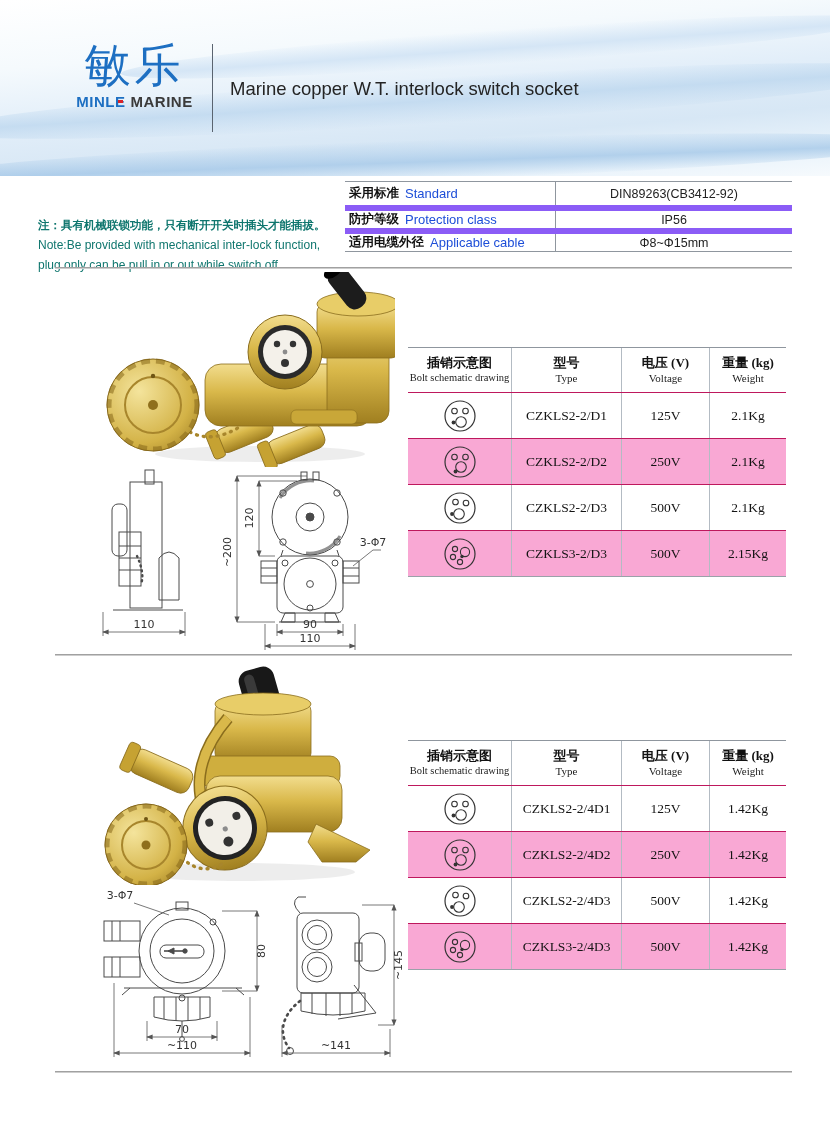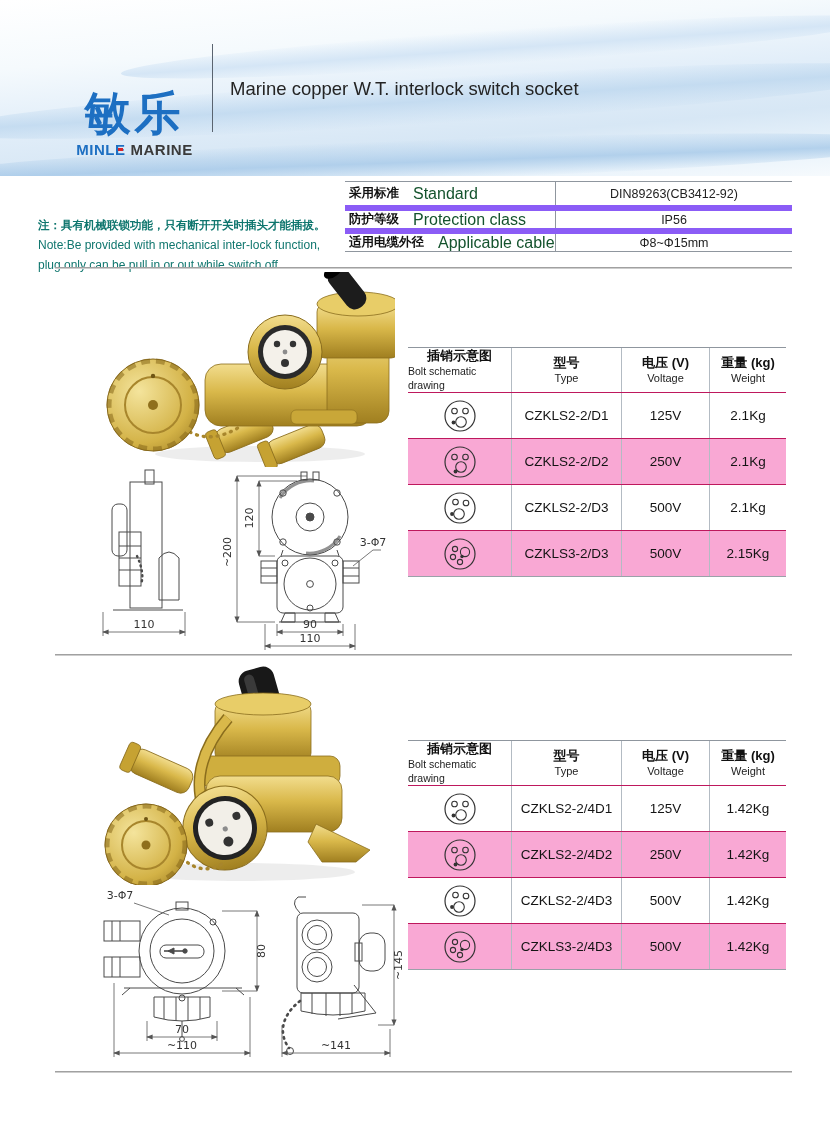--- a/index.html
+++ b/index.html
@@ -13,59 +13,59 @@
   .header .streak1 { position:absolute; left:-60px; top:78px; width:980px; height:46px;
     background:linear-gradient(180deg,rgba(255,255,255,0) 0%,rgba(187,214,238,.75) 50%,rgba(255,255,255,0) 100%);
     transform:rotate(-3.5deg); border-radius:50%; }
   .header .streak2 { position:absolute; left:-80px; top:140px; width:1000px; height:40px;
     background:linear-gradient(180deg,rgba(255,255,255,0) 0%,rgba(165,200,232,.8) 55%,rgba(255,255,255,0) 100%);
     transform:rotate(-2deg); border-radius:50%; }
   .header .streak3 { position:absolute; left:120px; top:30px; width:760px; height:34px;
     background:linear-gradient(180deg,rgba(255,255,255,0) 0%,rgba(210,228,245,.9) 55%,rgba(255,255,255,0) 100%);
     transform:rotate(-4deg); border-radius:50%; }
   .logo { position:absolute; left:62px; top:40px; width:145px; text-align:center; }
-  .logo-cn { font-size:46px; font-weight:bold; color:#1d6fc2; letter-spacing:4px; line-height:1.1;
-    font-family:"Liberation Sans", sans-serif;margin-top:48px; }
+  .logo-cn { font-size:46px; font-weight:normal; color:#1d6fc2; letter-spacing:4px; line-height:1.1;
+    font-family:"Liberation Sans", sans-serif; }
   .logo-sub { position:relative; margin-top:2px; font-size:15px; font-weight:bold; letter-spacing:.5px; }
   .logo-sub .en1 { color:#1d6fc2; }
   .logo-sub .en2 { color:#3a3a3a; margin-left:5px; }
   .logo-sub .red-mark { position:absolute; left:56px; top:7px; width:5px; height:3px; background:#d8232a; }
   .head-divider { position:absolute; left:212px; top:44px; width:1px; height:88px; background:#5a6470; }
   .titles { position:absolute; left:230px; top:64px; }
   .title-cn { font-size:21px; font-weight:bold; color:#222; letter-spacing:.5px; }
   .title-en { font-size:18.5px; color:#242424; margin-top:14px; }
 
   
   .note { position:absolute; left:38px; top:183px; width:302px; color:#0f766e;margin-top:32px; }
   .note .n1 { font-size:11.5px; font-weight:bold; line-height:20px; }
   .note .n2, .note .n3 { font-size:12px; line-height:20px; }
 
   
   .spec { position:absolute; left:345px; top:181px; width:447px;
     border-top:1px solid #8f969e; border-bottom:1px solid #8f969e; }
   .spec-row { display:flex; height:23px; align-items:center; }
   .spec-row + .spec-row { border-top:6px solid #8b5cf6; }
-  .spec-label { width:210px; padding-left:4px; display:flex; align-items:center; gap:14px; }
+  .spec-label { width:210px; padding-left:4px; display:flex; align-items:center; gap:6px; }
   .spec-label .cn { font-size:12.5px; font-weight:bold; color:#111; }
-  .spec-label .en { font-size:16px; color:#14532d; }
+  .spec-label .en { font-size:13px; color:#1d4ed8; }
   .spec-value { width:237px; text-align:center; font-size:12.5px; color:#222; border-left:1px solid #8f969e;
     height:100%; display:flex; align-items:center; justify-content:center; }
 
   
   .hr { position:absolute; left:55px; width:737px; height:2px;
     background:linear-gradient(180deg,#8d8d8d 0%,#b9b9b9 55%,#e6e6e6 100%); }
 
   
   .ptable { position:absolute; width:378px; border-top:1.5px solid #8f969e; border-bottom:1.5px solid #9aa1a9; }
   .prow { display:grid; grid-template-columns:103px 110px 88px 77px; }
   .prow.head { height:44px; }
   .prow.datarow { height:46px; }
   .prow + .prow { border-top:1px solid #be185d; }
   .prow.alt { background:#f9a8d4; }
-  .pcell { display:flex; flex-direction:column; align-items:center; justify-content:center; text-align:left; }
+  .pcell { display:flex; flex-direction:column; align-items:center; justify-content:center; text-align:left;font-family:Liberation Serif, serif; }
   .pcell + .pcell { border-left:1px solid #b3bbc3; }
   .hcn { font-size:13px; font-weight:bold; color:#111; line-height:16px; }
   .hen { font-size:11px; color:#222; line-height:14px; }
   .pcell.small-hen .hen { font-size:10.5px; }
   .dval { font-size:13.5px; color:#141414; }
 
   svg text { font-family:"DejaVu Sans", sans-serif; }
   .photo, .drawing { position:absolute; }
 </style>
 </head>

